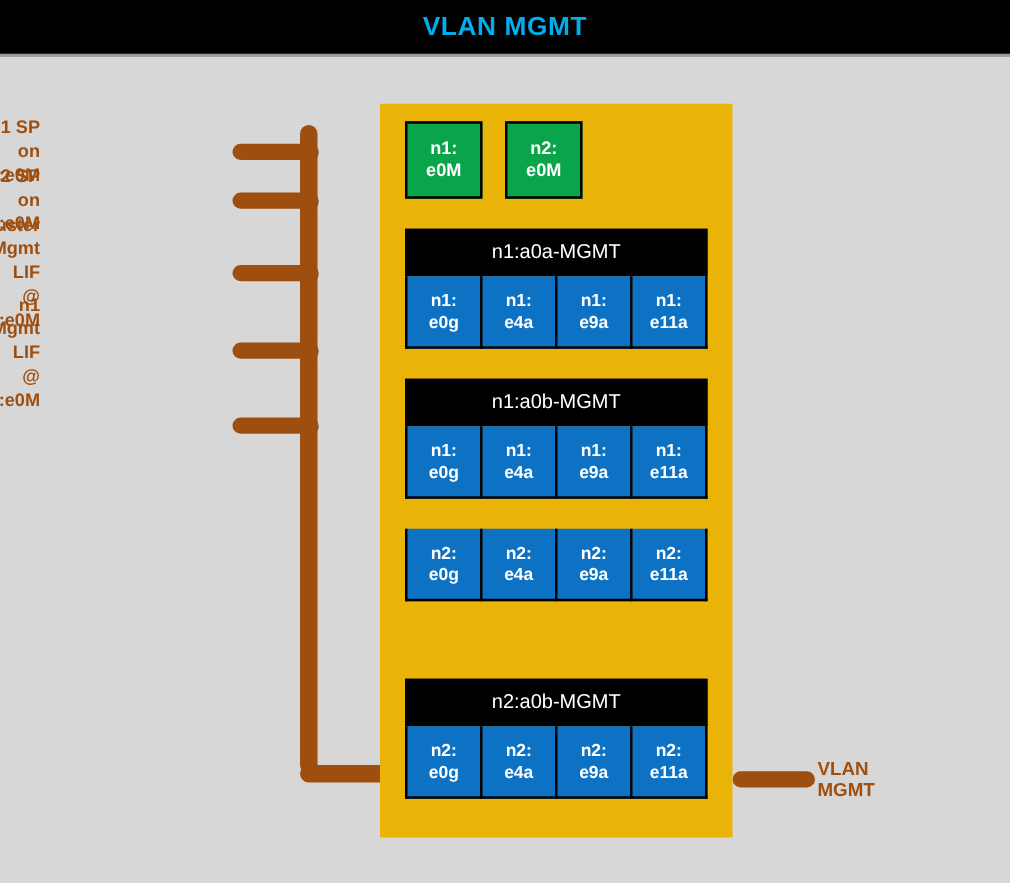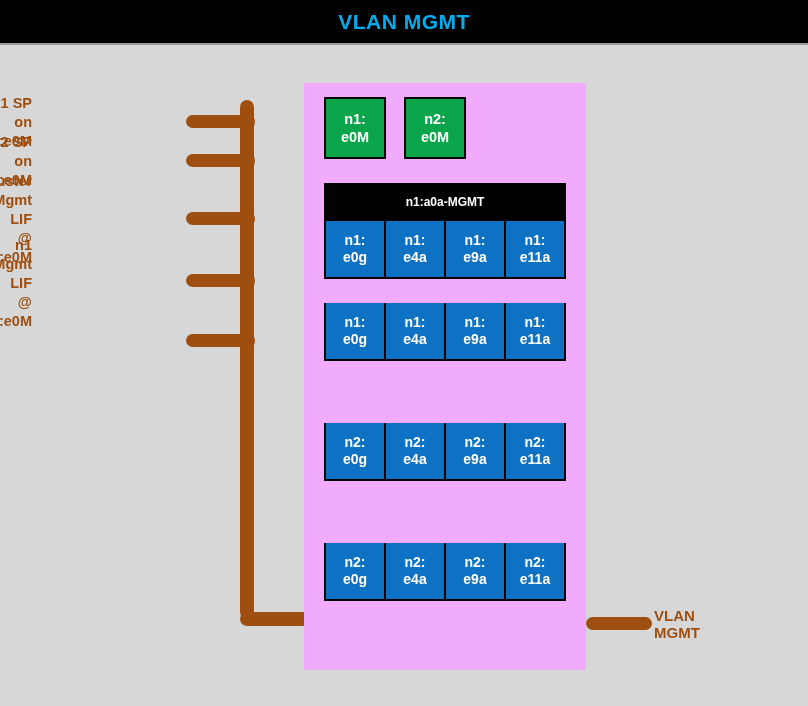--- a/index.html
+++ b/index.html
@@ -80,21 +80,21 @@
     transform: translate(-50%, -50%);
   }
 
   
   #chassis {
     position: absolute;
     left: 304px;
     top: 36px;              
     width: 282px;
     height: 587px;
-    background: #f0abfc;
+    background: #eab308;
   }
 
   
   .e0m-row {
     position: absolute;
     left: 20px;
     top: 14px;
     display: flex;
     gap: 18px;
   }
@@ -119,22 +119,22 @@
     position: absolute;
     left: 20px;
     width: 242px;
   }
   .lacp-header {
     height: 38px;
     background: #000000;
     border: 2px solid #000000;
     box-sizing: border-box;
     color: #ffffff;
-    font-size: 12px;
-    font-weight: bold;
+    font-size: 16px;
+    font-weight: normal;
     display: flex;
     align-items: center;
     justify-content: center;
   }
   .lacp-ports {
     display: flex;
     height: 58px;
   }
   .port-box {
     flex: 1 1 0;
@@ -232,20 +232,21 @@
           <span>e9a</span>
         </div>
         <div class="port-box">
           <span>n1:</span>
           <span>e11a</span>
         </div>
       </div>
     </div>
 
     <div class="lacp-group" style="top:220px;">
+      <div class="lacp-header">n1:a0b-MGMT</div>
       <div class="lacp-ports">
         <div class="port-box">
           <span>n1:</span>
           <span>e0g</span>
         </div>
         <div class="port-box">
           <span>n1:</span>
           <span>e4a</span>
         </div>
         <div class="port-box">
@@ -274,20 +275,21 @@
           <span>e9a</span>
         </div>
         <div class="port-box">
           <span>n2:</span>
           <span>e11a</span>
         </div>
       </div>
     </div>
 
     <div class="lacp-group" style="top:460px;">
+      <div class="lacp-header">n2:a0b-MGMT</div>
       <div class="lacp-ports">
         <div class="port-box">
           <span>n2:</span>
           <span>e0g</span>
         </div>
         <div class="port-box">
           <span>n2:</span>
           <span>e4a</span>
         </div>
         <div class="port-box">

